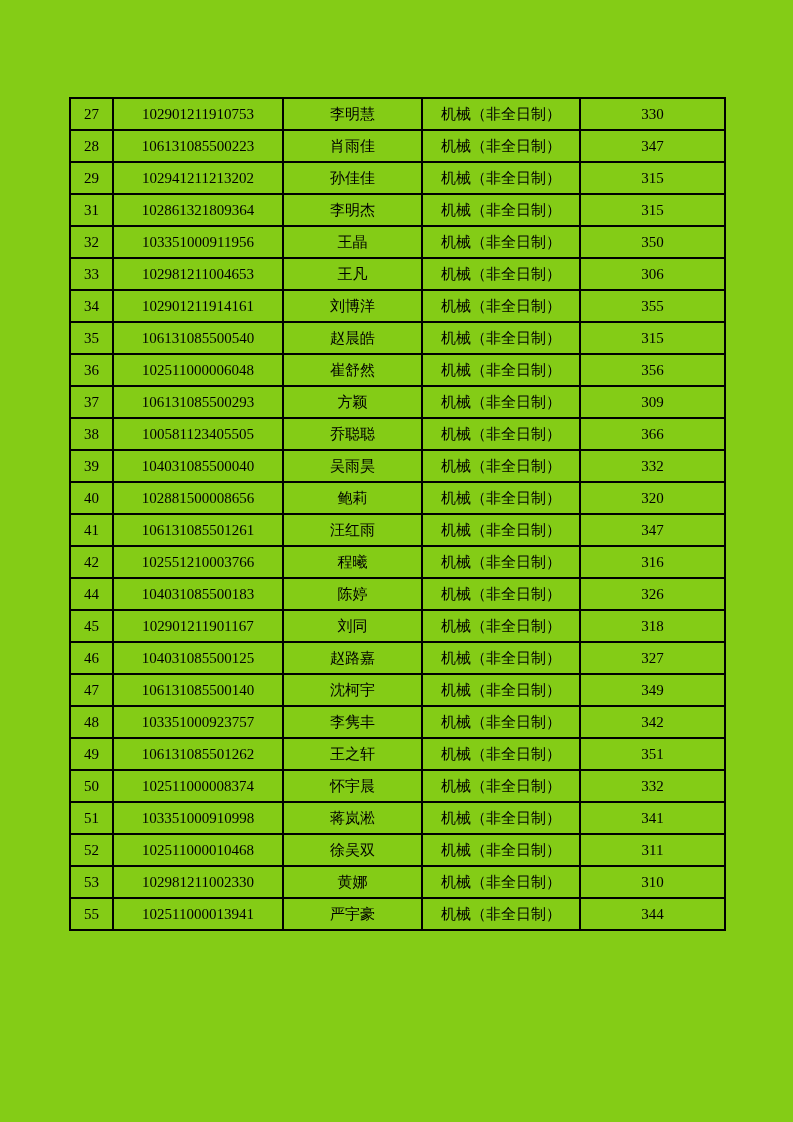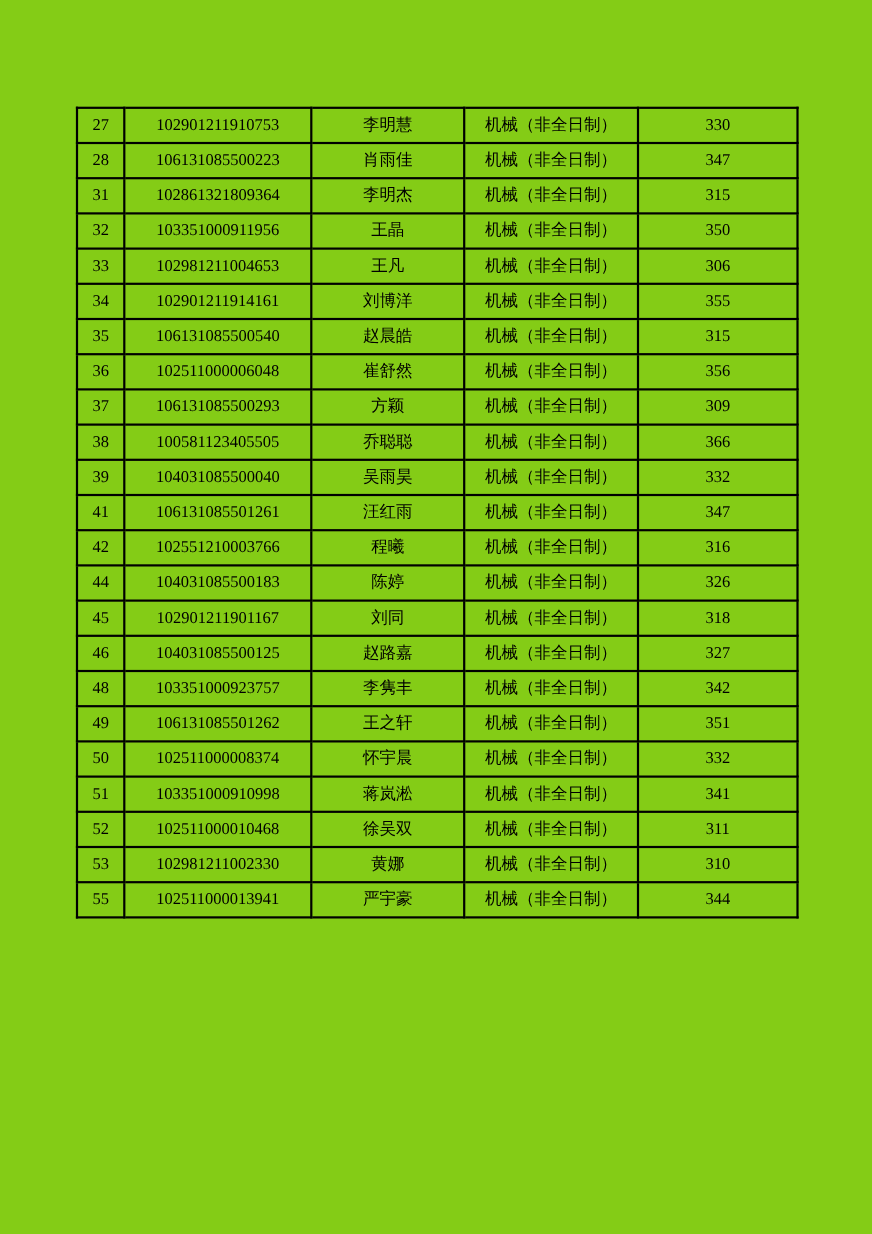--- a/index.html
+++ b/index.html
@@ -70,20 +70,27 @@
     <td>330</td>
   </tr>
         <tr>
     <td>28</td>
     <td>106131085500223</td>
     <td>肖雨佳</td>
     <td>机械（非全日制）</td>
     <td>347</td>
   </tr>
         <tr>
+    <td>29</td>
+    <td>102941211213202</td>
+    <td>孙佳佳</td>
+    <td>机械（非全日制）</td>
+    <td>315</td>
+  </tr>
+        <tr>
     <td>31</td>
     <td>102861321809364</td>
     <td>李明杰</td>
     <td>机械（非全日制）</td>
     <td>315</td>
   </tr>
         <tr>
     <td>32</td>
     <td>103351000911956</td>
     <td>王晶</td>
@@ -133,20 +140,27 @@
     <td>366</td>
   </tr>
         <tr>
     <td>39</td>
     <td>104031085500040</td>
     <td>吴雨昊</td>
     <td>机械（非全日制）</td>
     <td>332</td>
   </tr>
         <tr>
+    <td>40</td>
+    <td>102881500008656</td>
+    <td>鲍莉</td>
+    <td>机械（非全日制）</td>
+    <td>320</td>
+  </tr>
+        <tr>
     <td>41</td>
     <td>106131085501261</td>
     <td>汪红雨</td>
     <td>机械（非全日制）</td>
     <td>347</td>
   </tr>
         <tr>
     <td>42</td>
     <td>102551210003766</td>
     <td>程曦</td>
@@ -166,20 +180,27 @@
     <td>刘同</td>
     <td>机械（非全日制）</td>
     <td>318</td>
   </tr>
         <tr>
     <td>46</td>
     <td>104031085500125</td>
     <td>赵路嘉</td>
     <td>机械（非全日制）</td>
     <td>327</td>
+  </tr>
+        <tr>
+    <td>47</td>
+    <td>106131085500140</td>
+    <td>沈柯宇</td>
+    <td>机械（非全日制）</td>
+    <td>349</td>
   </tr>
         <tr>
     <td>48</td>
     <td>103351000923757</td>
     <td>李隽丰</td>
     <td>机械（非全日制）</td>
     <td>342</td>
   </tr>
         <tr>
     <td>49</td>

